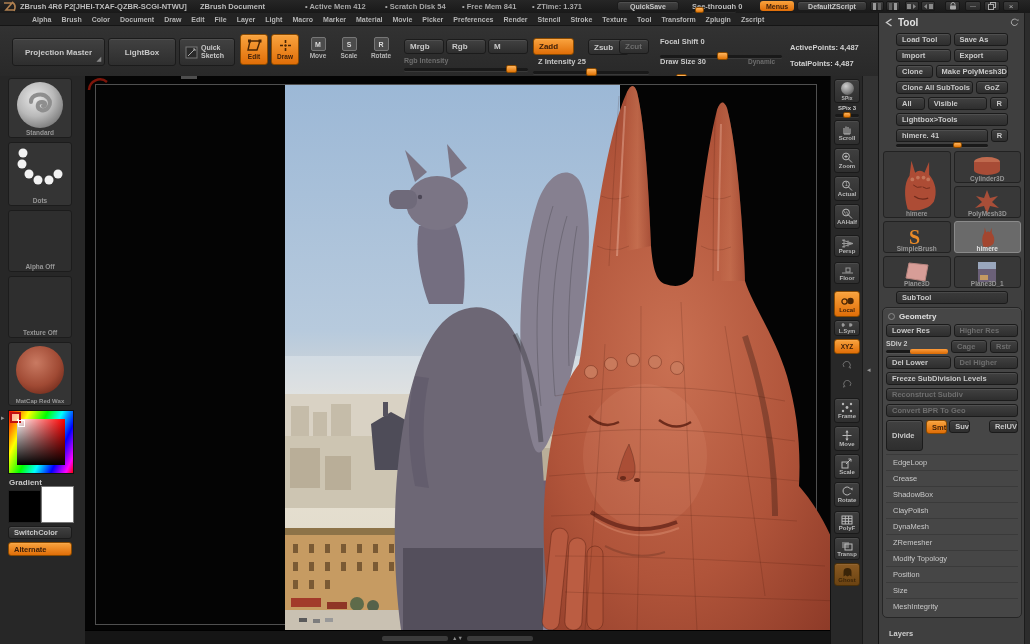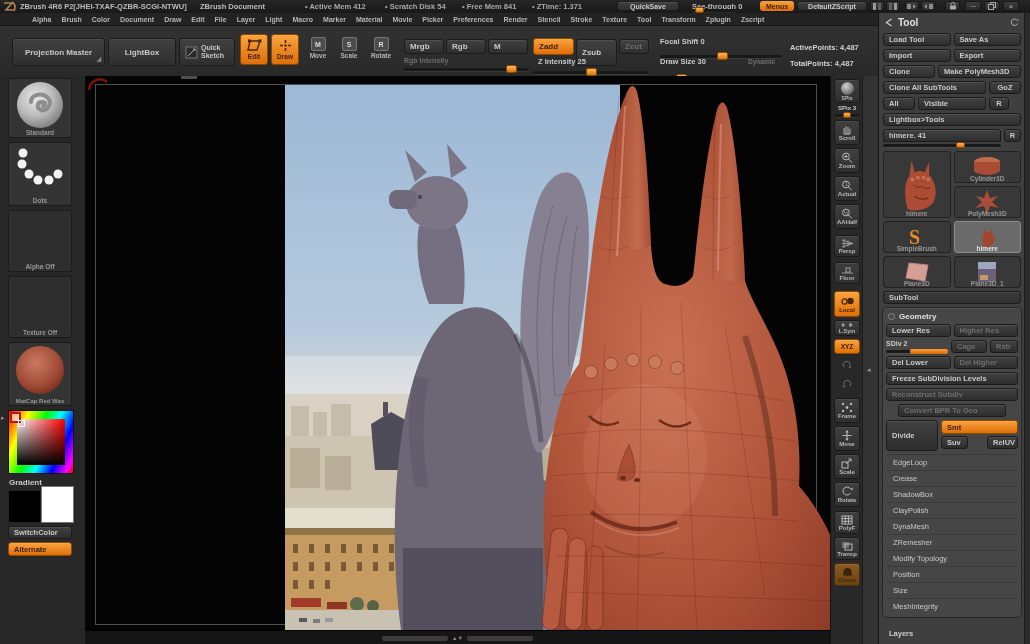--- a/index.html
+++ b/index.html
@@ -45,21 +45,21 @@
   .hbar{width:66px;height:5px;background:#3b3b3b;border-radius:2px}
   
   .rshelf{left:830px;top:76px;width:32px;height:568px;background:#282828;border-left:1px solid #111;overflow:hidden}
   .vbtn{width:26px;margin:3px auto 0;background:linear-gradient(#3f3f3f,#2f2f2f);border:1px solid #1a1a1a;border-radius:3px;
         box-shadow:inset 0 1px 0 rgba(255,255,255,.07);display:flex;flex-direction:column;align-items:center;justify-content:center;box-sizing:border-box}
   .vbtn .vl{font-size:6px;font-weight:bold;color:#b9b9b9;line-height:6px}
   .gutter{left:862px;top:76px;width:16px;height:568px;background:#333;border-left:1px solid #1a1a1a}
   
   .panel{left:878px;top:13px;width:146px;height:631px;background:#3f3f3f;border-left:1px solid #141414;overflow:hidden}
   .pscroll{left:1024px;top:13px;width:6px;height:631px;background:#2c2c2c;border-left:1px solid #1c1c1c}
-  .prow{display:flex;gap:3px;margin:3px 4px 0}
+  .prow{display:flex;gap:3px;margin:3px 17px 0}
   .pbtn{height:13px;font-size:7.5px}
   .phead{display:flex;align-items:center;gap:5px;padding:4px 6px 2px;font-size:10px;font-weight:bold;color:#e3e3e3}
   .group{margin:3px 3px 0;background:#464646;border:1px solid #262626;border-radius:5px;padding:3px;box-shadow:inset 0 1px 0 rgba(255,255,255,.05)}
   .g-sec{height:15px;display:flex;align-items:center;padding-left:7px;font-size:7.5px;font-weight:normal;color:#c9c9c9;border-top:1px solid #3a3a3a}
   .g-sec:first-of-type{border-top:none}
   .bsec{height:14px;display:flex;align-items:center;padding-left:10px;font-size:7.5px;font-weight:bold;color:#cfcfcf}
   .tgrid{display:grid;grid-template-columns:1fr 1fr;gap:3px;margin:4px 4px 0}
   .tcell{background:#383838;border:1px solid #222;border-radius:3px;position:relative;
          display:flex;align-items:center;justify-content:center;height:30px}
   .tcell .tlabel{bottom:0}
@@ -201,21 +201,21 @@
 
   <div class="sbtn btn left" style="left:404px;top:13px;width:40px;height:15px;position:absolute">Mrgb</div>
   <div class="sbtn btn left" style="left:446px;top:13px;width:40px;height:15px;position:absolute">Rgb</div>
   <div class="sbtn btn left" style="left:488px;top:13px;width:40px;height:15px;position:absolute">M</div>
   <span class="abs lbl dim" style="left:404px;top:31px;font-size:7px">Rgb Intensity</span>
   <div class="abs slider" style="left:404px;top:42px;width:124px">
     <div class="handle" style="left:82%"></div>
   </div>
 
   <div class="sbtn btn orange" style="left:533px;top:12px;width:41px;height:17px;position:absolute;justify-content:flex-start;padding-left:5px">Zadd</div>
-  <div class="sbtn btn left" style="left:576px;top:13px;width:41px;height:27px;position:absolute">Zsub</div>
+  <div class="sbtn btn left" style="left:588px;top:13px;width:41px;height:16px;position:absolute">Zsub</div>
   <div class="sbtn btn left dim" style="left:619px;top:13px;width:30px;height:15px;position:absolute">Zcut</div>
   <span class="abs lbl" style="left:538px;top:31px">Z Intensity 25</span>
   <div class="abs slider" style="left:533px;top:42px;width:116px">
     <div class="handle" style="left:46%"></div>
   </div>
 
   <span class="abs lbl" style="left:660px;top:11px">Focal Shift 0</span>
   <div class="abs slider" style="left:660px;top:23px;width:122px">
     <div class="handle" style="left:47%"></div>
   </div>
@@ -724,26 +724,26 @@
     <div class="prow" style="margin:0 0 3px">
       <div class="btn pbtn left" style="flex:1">Del Lower</div>
       <div class="btn pbtn left dim" style="flex:1">Del Higher</div>
     </div>
     <div class="prow" style="margin:0 0 3px">
       <div class="btn pbtn left" style="flex:1">Freeze SubDivision Levels</div>
     </div>
     <div class="prow" style="margin:0 0 3px">
       <div class="btn pbtn left dim" style="flex:1">Reconstruct Subdiv</div>
     </div>
-    <div class="prow" style="margin:0 12px 3px">
+    <div class="prow" style="margin:0 0 3px">
       <div class="btn pbtn left dim" style="flex:1">Convert BPR To Geo</div>
     </div>
     <div class="prow" style="margin:0 0 3px">
       <div class="btn left" style="width:52px;height:31px;font-size:7.5px">Divide</div>
-      <div style="flex:1;display:flex;flex-direction:column;gap:2px">
+      <div style="flex:1;display:flex;flex-direction:row;gap:2px">
         <div class="btn pbtn left orange" style="width:100%;height:14px">Smt</div>
         <div style="display:flex;gap:19px">
           <div class="btn pbtn left" style="flex:1;height:13px">Suv</div>
           <div class="btn pbtn left" style="flex:1.2;height:13px">RelUV</div>
         </div>
       </div>
     </div>
     <div class="g-sec">EdgeLoop</div>
     <div class="g-sec">Crease</div>
     <div class="g-sec">ShadowBox</div>

